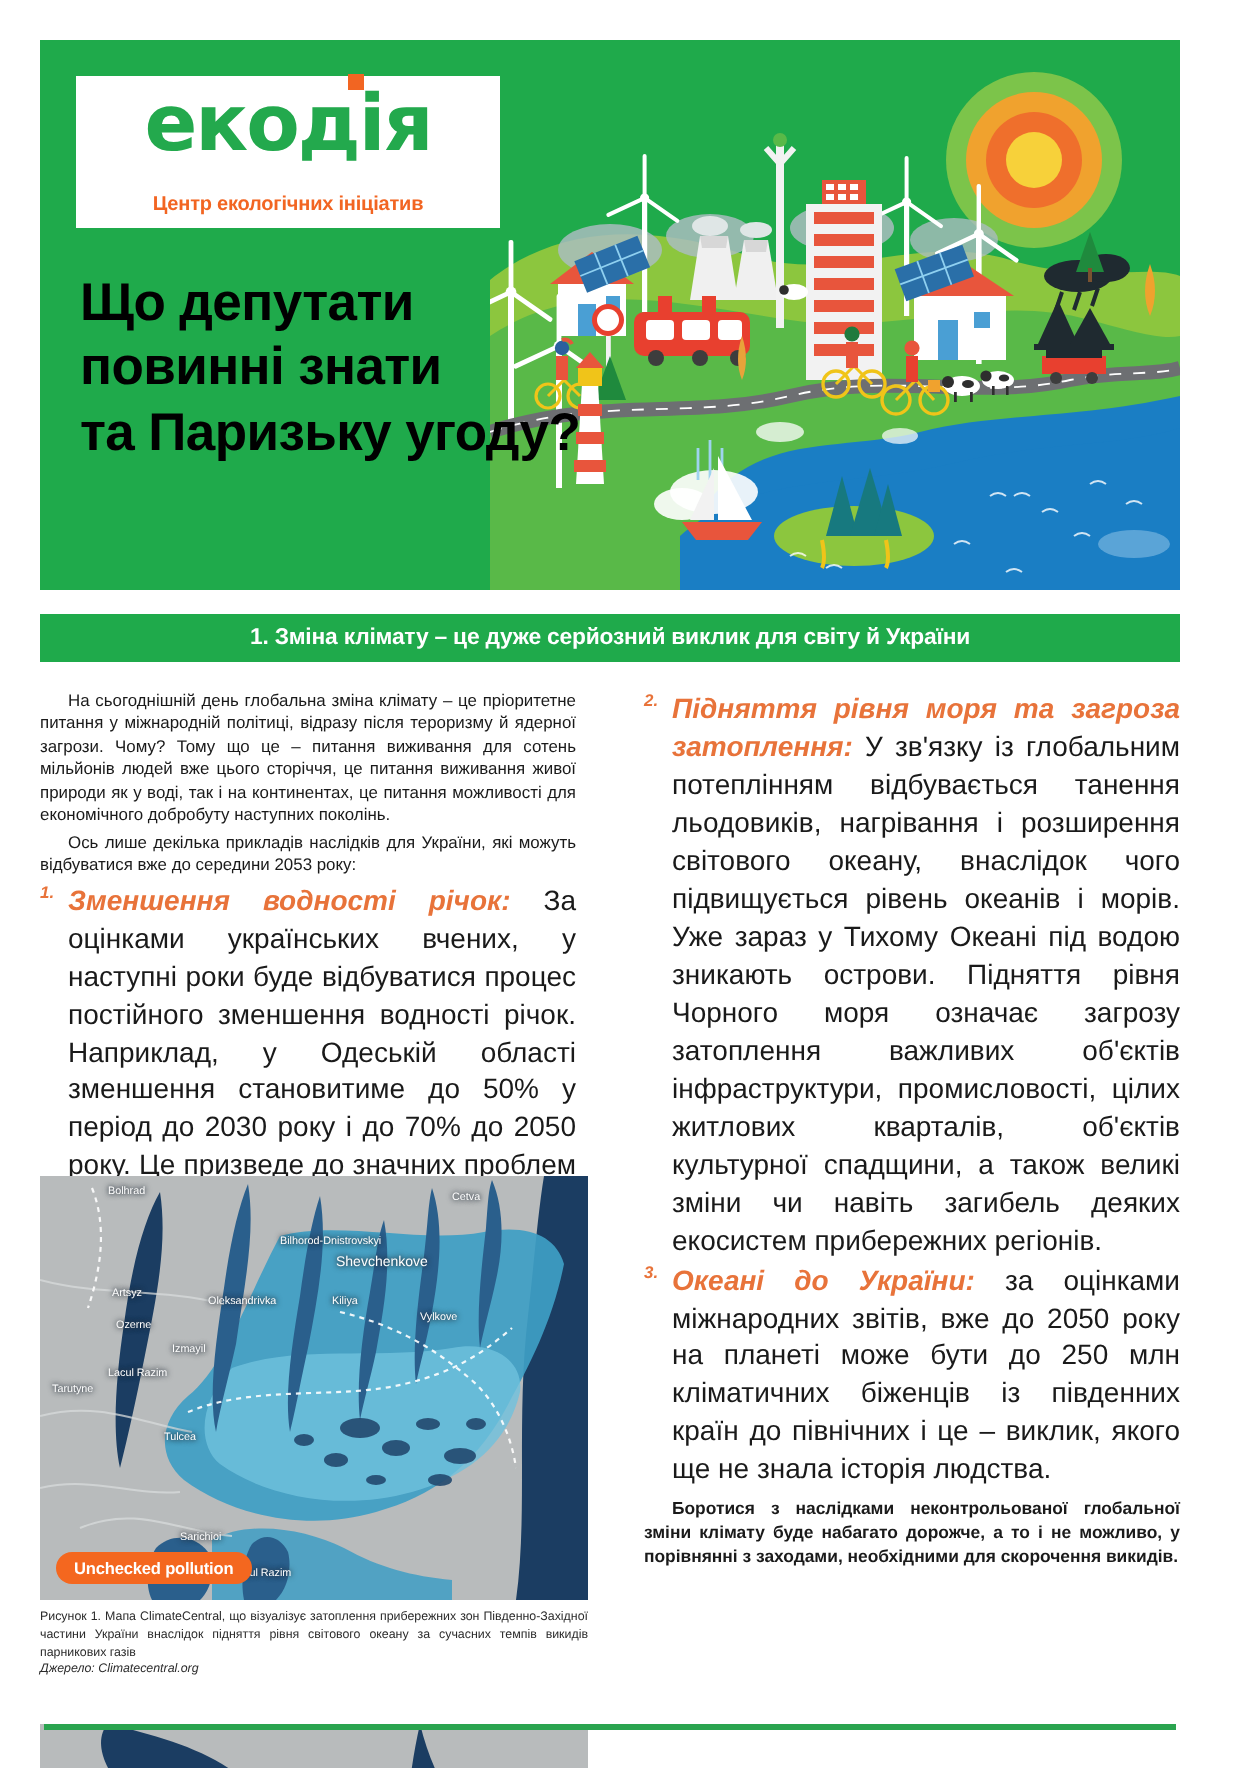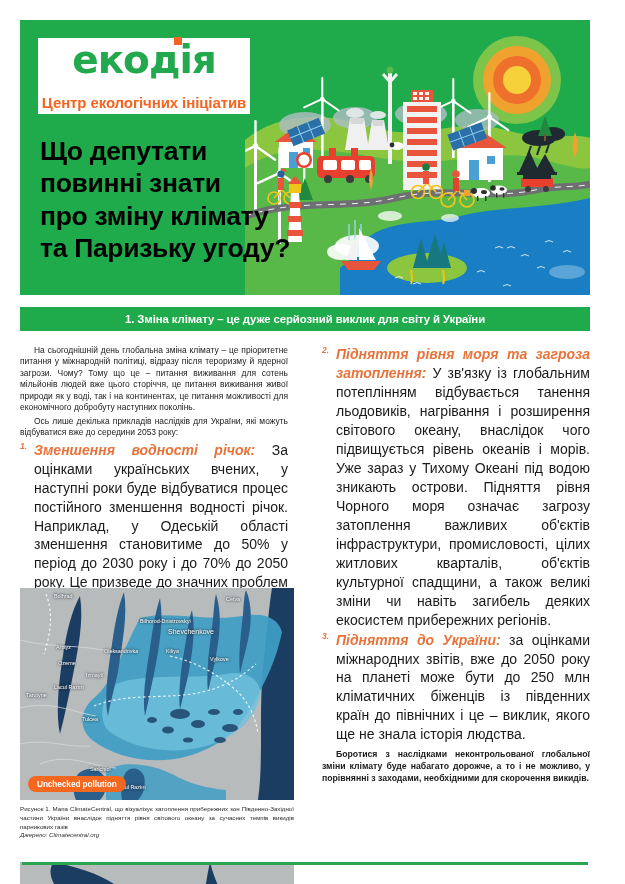--- a/index.html
+++ b/index.html
@@ -25,21 +25,21 @@
   .logo-word{
     font-size:39px;font-weight:bold;color:#23a94d;
     letter-spacing:-1px;line-height:0.95;position:relative;
     font-family:"DejaVu Sans",sans-serif;
   }
   .logo-dot{
     position:absolute;width:8px;height:8px;background:#f26522;
     left:136px;top:-1px;
   }
   .logo-sub{
-    font-size:15px;font-weight:bold;color:#f26522;margin-top:15px;
+    font-size:10px;font-weight:bold;color:#f26522;margin-top:15px;
     letter-spacing:-0.1px;
   }
   .hero-title{
     position:absolute;left:20px;top:115px;width:330px;
     color:#000000;font-size:26.5px;font-weight:bold;
     line-height:1.22;letter-spacing:-0.3px;
   }
   .hero-title div{white-space:nowrap;}
 
   
@@ -413,21 +413,20 @@
 
     <div class="logo-box">
       <div class="logo-word">екодія</div>
       <div class="logo-dot"></div>
       <div class="logo-sub">Центр екологічних ініціатив</div>
     </div>
 
     <div class="hero-title">
       <div>Що депутати</div>
       <div>повинні знати</div>
-      <div>про зміну клімату</div>
       <div>та Паризьку угоду?</div>
     </div>
   </div>
 
   <div class="section-bar">
     <span>1. Зміна клімату – це дуже серйозний виклик для світу й України</span>
   </div>
 
   <div class="cols">
 
@@ -440,21 +439,21 @@
         </li>
       </ol>
     </div>
 
     <div class="col">
       <ol class="list" style="counter-reset:n 1">
         <li>
           <span class="lead">Підняття рівня моря та загроза затоплення:</span><span> У зв'язку із глобальним потеплінням відбувається танення льодовиків, нагрівання і розширення світового океану, внаслідок чого підвищується рівень океанів і морів. Уже зараз у Тихому Океані під водою зникають острови. Підняття рівня Чорного моря означає загрозу затоплення важливих об'єктів інфраструктури, промисловості, цілих житлових кварталів, об'єктів культурної спадщини, а також великі зміни чи навіть загибель деяких екосистем прибережних регіонів.</span>
         </li>
         <li>
-          <span class="lead">Підняття до України:</span><span> за оцінками міжнародних звітів, вже до 2050 року на планеті може бути до 250 млн кліматичних біженців із південних країн до північних і це – виклик, якого ще не знала історія людства.</span>
+          <span class="lead">Океані до України:</span><span> за оцінками міжнародних звітів, вже до 2050 року на планеті може бути до 250 млн кліматичних біженців із південних країн до північних і це – виклик, якого ще не знала історія людства.</span>
         </li>
       </ol>
       <p class="bold-conc">Боротися з наслідками неконтрольованої глобальної зміни клімату буде набагато дорожче, а то і не можливо, у порівнянні з заходами, необхідними для скорочення викидів.</p>
     </div>
   </div>
 
   <div class="figs">
 
     <div class="fig">
       <div class="mapwrap">

